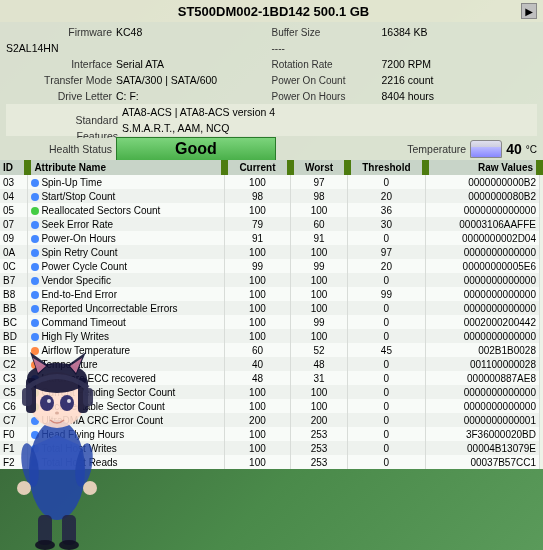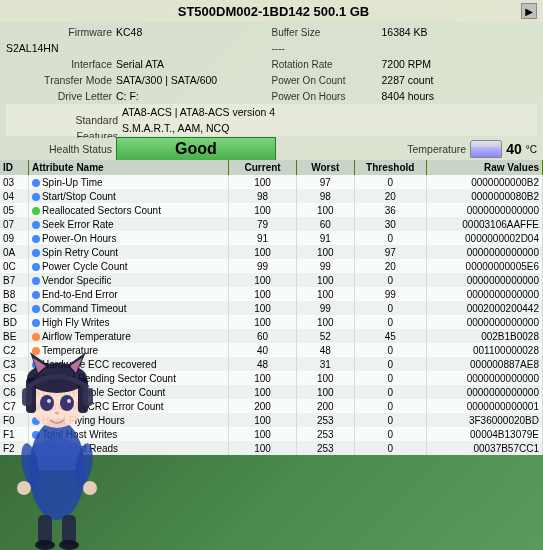--- a/index.html
+++ b/index.html
@@ -219,21 +219,21 @@
 
     thead tr {
       background: #c8d4c8;
     }
 
     thead th {
       padding: 2px 3px;
       text-align: left;
       font-weight: bold;
       color: #000;
-      border-right: 1px solid #4d7c0f;
+      border-right: 7px solid #4d7c0f;
       font-size: 10px;
     }
 
     tbody tr {
       height: 14px;
     }
 
     tbody tr:nth-child(even) {
       background: #eef2ee;
     }
@@ -330,21 +330,21 @@
         </div>
         <div class="info-row">
           <span class="info-right-label">----</span>
         </div>
         <div class="info-row">
           <span class="info-right-label">Rotation Rate</span>
           <span class="info-right-value">7200 RPM</span>
         </div>
         <div class="info-row">
           <span class="info-right-label">Power On Count</span>
-          <span class="info-right-value">2287 count</span>
+          <span class="info-right-value">2216 count</span>
         </div>
         <div class="info-row">
           <span class="info-right-label">Power On Hours</span>
           <span class="info-right-value">8404 hours</span>
         </div>
       </div>
     </div>
 
     <div class="standard-row">
       <span class="standard-label">Standard</span>
@@ -466,20 +466,30 @@
     <td class="col-id">B8</td>
     <td class="col-name">
       <span class="dot" style="background:#4488ff;"></span>End-to-End Error
     </td>
     <td class="col-current">100</td>
     <td class="col-worst">100</td>
     <td class="col-threshold">99</td>
     <td class="col-raw">0000000000000</td>
   </tr>
           <tr>
+    <td class="col-id">BB</td>
+    <td class="col-name">
+      <span class="dot" style="background:#4488ff;"></span>Reported Uncorrectable Errors
+    </td>
+    <td class="col-current">100</td>
+    <td class="col-worst">100</td>
+    <td class="col-threshold">0</td>
+    <td class="col-raw">0000000000000</td>
+  </tr>
+          <tr>
     <td class="col-id">BC</td>
     <td class="col-name">
       <span class="dot" style="background:#4488ff;"></span>Command Timeout
     </td>
     <td class="col-current">100</td>
     <td class="col-worst">99</td>
     <td class="col-threshold">0</td>
     <td class="col-raw">0002000200442</td>
   </tr>
           <tr>

